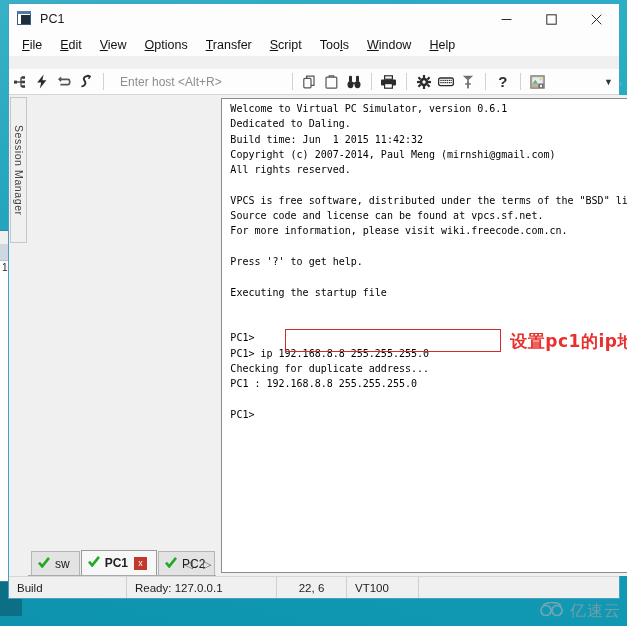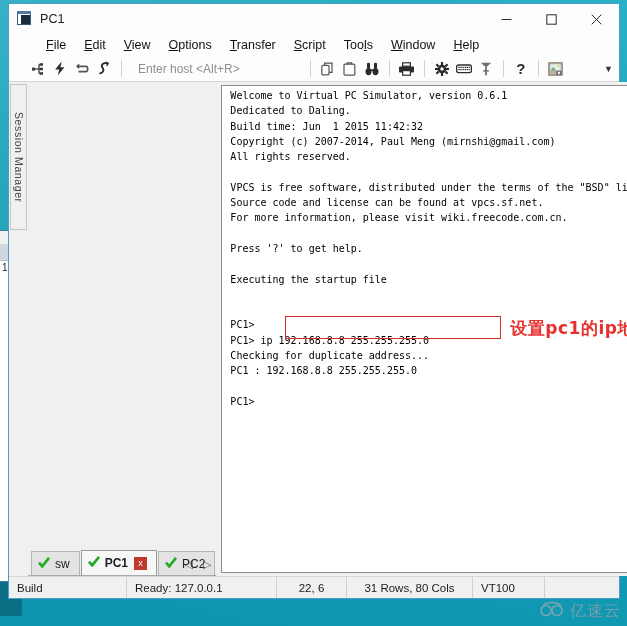--- a/index.html
+++ b/index.html
@@ -93,38 +93,38 @@
     display: flex; align-items: center; justify-content: center;
     color: #2b2b2b;
   }
   .win-ctrl svg { display: block; }
 
   
   .menubar {
     height: 22px; flex: 0 0 22px;
     background: #fdfdfd;
     display: flex; align-items: center;
-    padding-left: 28px;
+    padding-left: 4px;
     gap: 0px;
   }
   .menu-item {
     font-size: 12.5px; color: #111;
     padding: 2px 9px 3px 9px;
     white-space: nowrap;
   }
   .menu-item u { text-decoration: underline; text-underline-offset: 1px; }
 
   
   .toolbar {
     height: 26px; flex: 0 0 26px;
     background: #fdfdfd;
     border-bottom: 1px solid #d6d6d6;
     display: flex; align-items: center;
-    padding-left: 18px;
     position: relative;
+    margin-top: 13px;
   }
   .tb-btn {
     width: 22px; height: 22px;
     display: flex; align-items: center; justify-content: center;
     color: #3c3c3c;
   }
   .tb-sep {
     width: 1px; height: 17px; background: #d2d2d2; margin: 0 6px;
   }
   .tb-hostbox {
@@ -591,21 +591,20 @@
         </div>
       </div>
 
     </div>
   </div>
 
   <div class="statusbar">
     <div class="sb-cell sb-ready">Build</div>
     <div class="sb-cell sb-conn">Ready: 127.0.0.1</div>
     <div class="sb-cell sb-cursor">22,  6</div>
-    <div class="sb-cell sb-size">31 Rows, 80 Cols</div>
     <div class="sb-cell sb-emul">VT100</div>
     <div class="sb-cell sb-fill"></div>
   </div>
 
 </div>
 
 <div id="watermark">
   <span class="wm-logo">
     <svg width="26" height="18" viewBox="0 0 26 18" fill="none" stroke="currentColor" stroke-width="1.7">
       <circle cx="7" cy="10.5" r="5"></circle>

